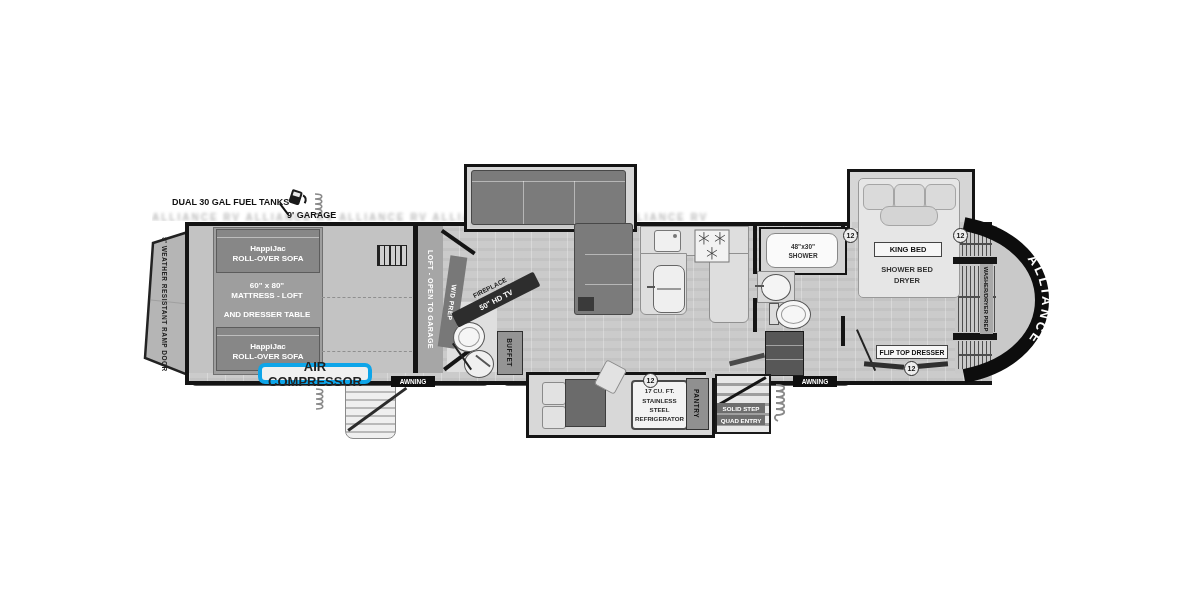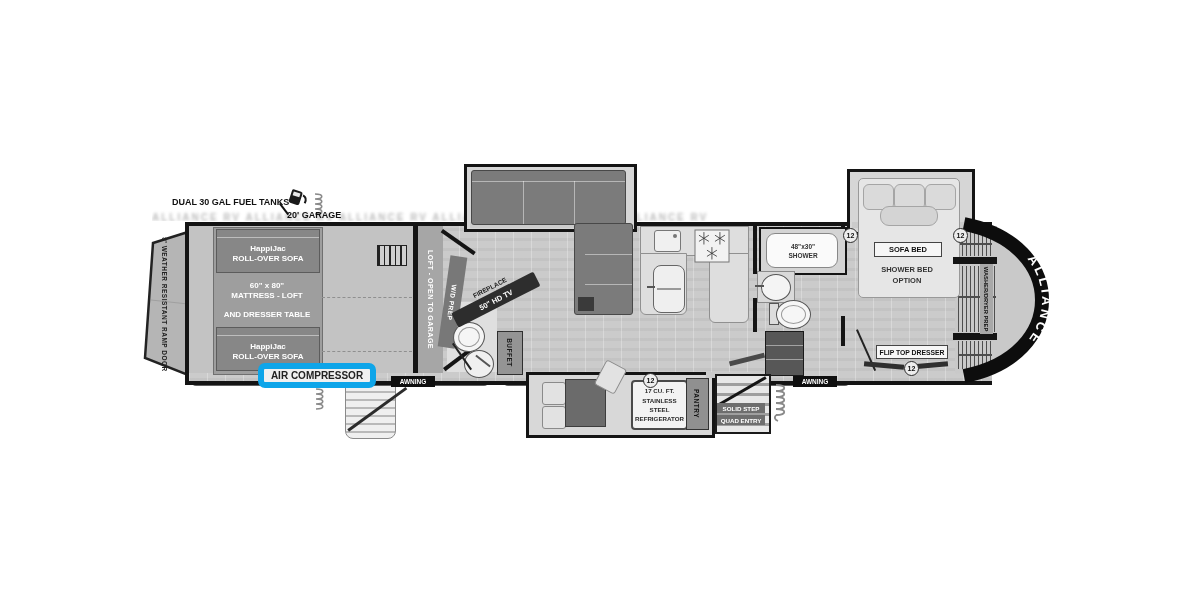--- a/index.html
+++ b/index.html
@@ -40,21 +40,21 @@
   <div class="lbl" style="left:172px;top:197px;font-size:9px;">DUAL 30 GAL FUEL TANKS</div>
   <svg class="abs" style="left:286px;top:188px;transform:rotate(18deg);" width="24" height="20" viewBox="0 0 24 20">
     <rect x="4" y="3" width="11" height="14" rx="2" fill="#1a1a1a"></rect>
     <rect x="6" y="5" width="7" height="4" fill="#e8e8e8"></rect>
     <path d="M16,6 q5,1 4,7" stroke="#1a1a1a" stroke-width="2" fill="none"></path>
   </svg>
   <div class="abs" style="left:277px;top:208px;width:14px;height:2px;background:#111;transform:rotate(52deg);"></div>
   <svg class="abs" style="left:312px;top:192px;" width="14" height="26" viewBox="0 0 14 26">
     <path d="M3,2 c9,0 9,5 0,5 c9,0 9,5 0,5 c9,0 9,5 0,5 c9,0 9,5 0,5" stroke="#8a8a8a" stroke-width="1.6" fill="none"></path>
   </svg>
-  <div class="lbl" style="left:287px;top:210px;font-size:9px;">20' GARAGE</div>
+  <div class="lbl" style="left:287px;top:210px;font-size:9px;">9' GARAGE</div>
 
   <svg class="abs" style="left:140px;top:228px;" width="52" height="152" viewBox="0 0 52 152">
     <polygon points="48,4 13,15 5,130 48,147" fill="#b5b5b5" stroke="#222" stroke-width="2.5"></polygon>
     <line x1="11" y1="72" x2="48" y2="76" stroke="#a0a0a0" stroke-width="1"></line>
   </svg>
   <div class="vwrap" style="left:156px;top:236px;width:16px;height:136px;">
     <span style="font-size:6.5px;color:#222;">8' WEATHER RESISTANT RAMP DOOR</span>
   </div>
 
   <div class="awnbar" style="left:192px;top:378px;width:296px;"></div>
@@ -184,25 +184,25 @@
   </div>
 
   <div class="slide" style="left:847px;top:169px;width:122px;height:60px;z-index:6;"></div>
   <div class="abs" style="left:852px;top:222px;width:112px;height:6px;background:#cbcbcb;z-index:7;"></div>
   <div class="abs" style="left:858px;top:178px;width:100px;height:118px;background:#e6e6e6;border:1px solid #999;border-radius:5px;z-index:8;"></div>
   <div class="abs" style="left:863px;top:184px;width:29px;height:24px;background:#dadada;border:1px solid #a5a5a5;border-radius:6px;z-index:9;"></div>
   <div class="abs" style="left:894px;top:184px;width:29px;height:24px;background:#dadada;border:1px solid #a5a5a5;border-radius:6px;z-index:9;"></div>
   <div class="abs" style="left:925px;top:184px;width:29px;height:24px;background:#dadada;border:1px solid #a5a5a5;border-radius:6px;z-index:9;"></div>
   <div class="abs" style="left:880px;top:206px;width:56px;height:18px;background:#d4d4d4;border:1px solid #a5a5a5;border-radius:9px;z-index:9;"></div>
   <div class="boxlabel" style="left:874px;top:242px;width:66px;height:13px;font-size:7.5px;">
-    <span>SOFA BED</span>
+    <span>KING BED</span>
   </div>
   <div class="cent" style="position:absolute;left:866px;top:262px;width:82px;height:26px;font-size:7.5px;font-weight:bold;color:#333;flex-direction:column;line-height:1.5;z-index:9;">
     <span>SHOWER BED</span>
-    <span>OPTION</span>
+    <span>DRYER</span>
   </div>
   <div class="abs" style="left:856px;top:330px;width:2px;height:45px;background:#222;transform:rotate(-24deg);transform-origin:top left;z-index:9;"></div>
 
   <div class="boxlabel" style="left:876px;top:345px;width:70px;height:12px;font-size:6.8px;">
     <span>FLIP TOP DRESSER</span>
   </div>
   <div class="abs" style="left:864px;top:363px;width:40px;height:5px;background:#2f2f2f;transform:rotate(5deg);z-index:9;"></div>
   <div class="abs" style="left:908px;top:363px;width:40px;height:5px;background:#2f2f2f;transform:rotate(-5deg);z-index:9;"></div>
 
   <svg class="abs" style="left:948px;top:214px;z-index:5;" width="112" height="172" viewBox="0 0 112 172">
@@ -279,22 +279,22 @@
     <path d="M4,2 c11,0 11,6 0,6 c11,0 11,6 0,6 c11,0 11,6 0,6 c11,0 11,6 0,6 c11,0 11,6 0,6 M4,32 q-3,4 2,6" stroke="#8a8a8a" stroke-width="1.8" fill="none"></path>
   </svg>
 
   <div class="abs" style="left:345px;top:384px;width:49px;height:53px;border:1px solid #8a8a8a;border-radius:0 0 8px 8px;z-index:3;
               background:repeating-linear-gradient(180deg,#efefef 0 6px,#b9b9b9 6px 8px);"></div>
   <div class="abs" style="left:348px;top:429px;width:72px;height:2.5px;background:#2c2c2c;transform:rotate(-36deg);transform-origin:left center;z-index:13;"></div>
   <svg class="abs" style="left:313px;top:387px;z-index:9;" width="14" height="28" viewBox="0 0 14 28">
     <path d="M3,2 c9,0 9,5 0,5 c9,0 9,5 0,5 c9,0 9,5 0,5 c9,0 9,5 0,5" stroke="#8a8a8a" stroke-width="1.6" fill="none"></path>
   </svg>
 
-  <div class="cent" style="position:absolute;left:258px;top:363px;width:106px;height:13px;background:#f0f0f0;border:6px solid #0ea5e9;border-radius:7px;
-              font-size:10px;font-weight:bold;color:#222;z-index:25;">
+  <div class="cent" style="position:absolute;left:258px;top:363px;width:106px;height:13px;background:#f0f0f0;border:4px solid #0ea5e9;border-radius:7px;
+              font-size:13px;font-weight:bold;color:#222;z-index:25;">
     <span>AIR COMPRESSOR</span>
   </div>
   <div class="awntag" style="left:391px;top:376px;width:44px;height:11px;">
     <span>AWNING</span>
   </div>
   <div class="awntag" style="left:793px;top:376px;width:44px;height:11px;">
     <span>AWNING</span>
   </div>
 
 </div>

